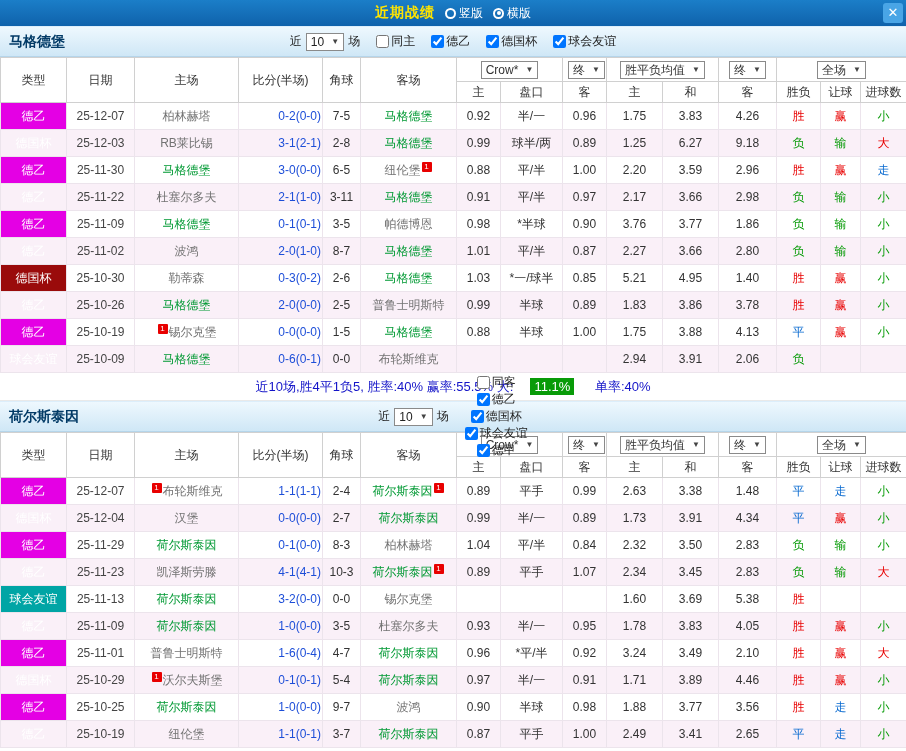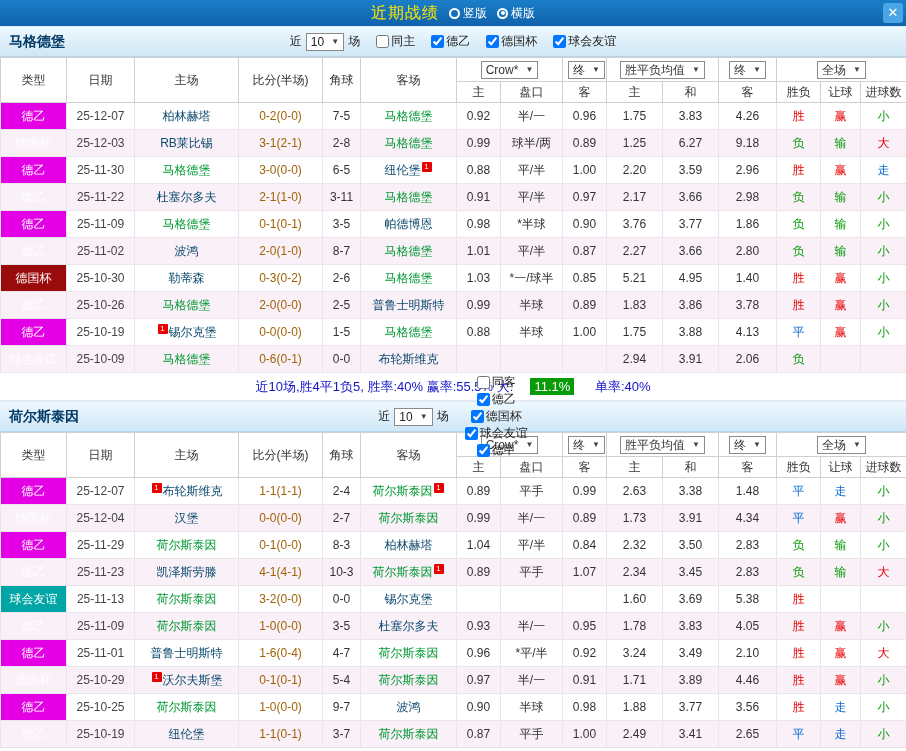--- a/index.html
+++ b/index.html
@@ -11,21 +11,21 @@
     font-size:12px;
     color:#333;
   }
   
   .topbar {
     height:26px;
     background:linear-gradient(#1b7ec8,#0f62ab);
     display:flex; align-items:center; justify-content:center;
     position:relative; color:#fff;
   }
-  .topbar-title { color:#ffe400; font-weight:normal; font-size:16px; letter-spacing:1px; }
+  .topbar-title { color:#ffe400; font-weight:bold; font-size:14px; letter-spacing:1px; }
   .radio-opt { display:inline-flex; align-items:center; margin-left:10px; font-size:12px; cursor:pointer; }
   .radio-ring {
     width:11px; height:11px; border:2px solid #fff; border-radius:50%;
     margin-right:3px; display:inline-flex; align-items:center; justify-content:center;
     background:transparent;
   }
   .radio-dot { width:4px; height:4px; background:#fff; border-radius:50%; }
   .close-btn {
     position:absolute; right:3px; top:3px;
     width:20px; height:20px; background:#49a5e6; color:#fff;
@@ -56,25 +56,25 @@
   th, td { text-align:center; vertical-align:middle; overflow:hidden; white-space:nowrap; }
   thead th { border:1px solid #d0d0d0; background:#fff; font-weight:normal; color:#333; font-size:12px; }
   thead tr:first-child th { height:24px; }
   thead tr:last-child th { height:21px; }
   tbody td { height:27px; border:1px solid #ece4ec; font-size:12px; color:#333; background:#fff; }
   tbody tr:nth-child(even) td { background:#faf0f8; }
   td.league { color:#fff; padding:0; }
   td.lg-de2 { background:#e400e4; color:#fff; }
   td.lg-cup { background:#9a0b0b; color:#fff; }
   td.lg-friendly { background:#00a5a5; color:#fff; }
-  td.score { color:#a16207; }
+  td.score { color:#1d4ed8;text-align:right; }
   td.date { color:#444; }
   .team-link { cursor:pointer; }
   .team-link.tracked { color:#009933; }
-  .team-link.other { color:#0c4a6e; }
+  .team-link.other { color:#737373; }
   td.res-red { color:#e80000; }
   td.res-green { color:#089b08; }
   td.res-blue { color:#0b6bd0; }
   .badge {
     display:inline-block; min-width:10px; height:10px; line-height:10px;
     background:#e80000; color:#fff; font-size:8px; padding:0 1px; margin:0 1px;
     vertical-align:top; border-radius:1px;
   }
   
   .summary-bar {

